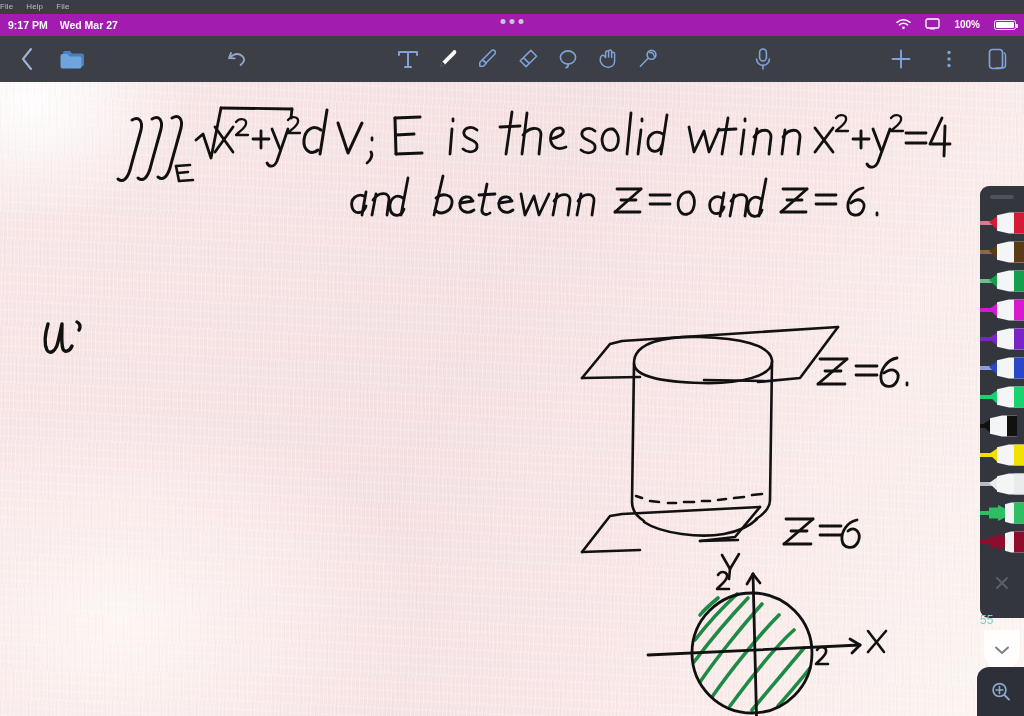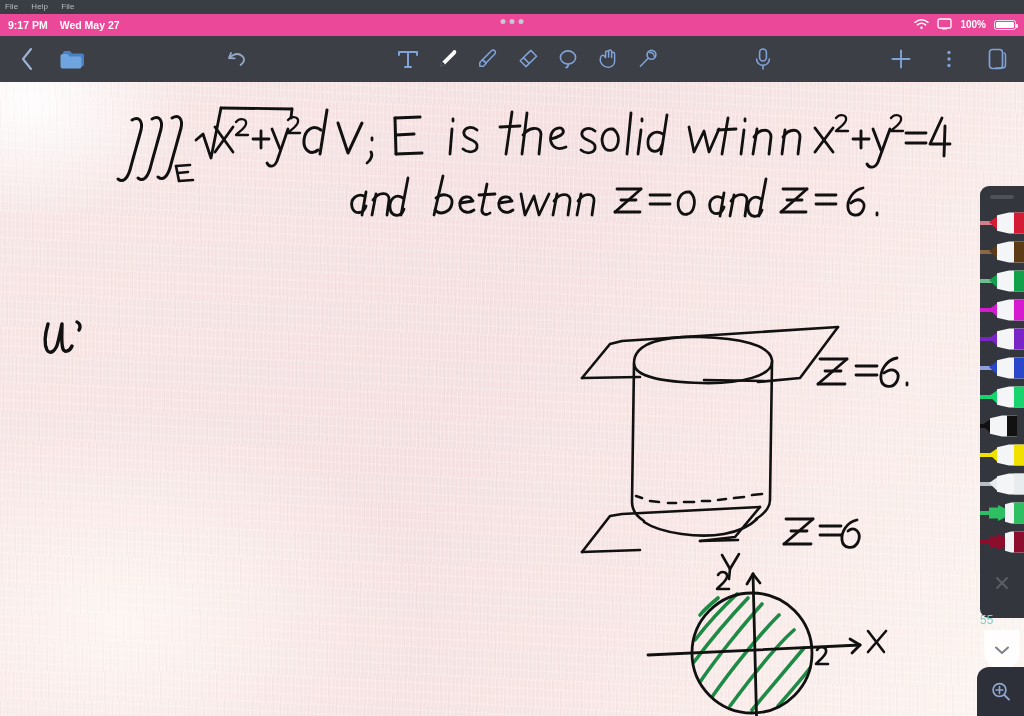--- a/index.html
+++ b/index.html
@@ -23,37 +23,36 @@
   
   .menubar {
     position: absolute;
     top: 0; left: 0;
     width: 1024px;
     height: 14px;
     background: #3a3d44;
     display: flex;
     align-items: center;
     gap: 13px;
-    padding-left: 5px;
     z-index: 60;
   }
   .menubar-item {
     color: #b9bcc4;
     font-size: 8px;
     line-height: 1;
     letter-spacing: .1px;
   }
 
   
   .statusbar {
     position: absolute;
     top: 14px; left: 0;
     width: 1024px;
     height: 22px;
-    background: #ec4899;
+    background: #a21caf;
     z-index: 55;
   }
   .status-left {
     position: absolute;
     left: 8px; top: 0;
     height: 22px;
     display: flex;
     align-items: center;
     gap: 12px;
   }
@@ -77,21 +76,21 @@
     width: 5px; height: 5px;
     border-radius: 50%;
     background: #c6c9d1;
   }
   .status-right {
     position: absolute;
     right: 8px; top: 0;
     height: 22px;
     display: flex;
     align-items: center;
-    gap: 8px;
+    gap: 14px;
   }
   .status-batt-text {
     color: #ffffff;
     font-size: 10px;
     font-weight: bold;
     line-height: 1;
   }
   .batt-shell {
     position: relative;
     width: 22px; height: 10px;
@@ -291,21 +290,21 @@
 
   <div class="menubar">
     <span class="menubar-item">File</span>
     <span class="menubar-item">Help</span>
     <span class="menubar-item">File</span>
   </div>
 
   <div class="statusbar">
     <div class="status-left">
       <span class="status-time">9:17 PM</span>
-      <span class="status-date">Wed May 27</span>
+      <span class="status-date">Wed Mar 27</span>
     </div>
 
     <div class="status-handle">
       <span class="handle-dot"></span>
       <span class="handle-dot"></span>
       <span class="handle-dot"></span>
     </div>
 
     <div class="status-right">
       <span>

